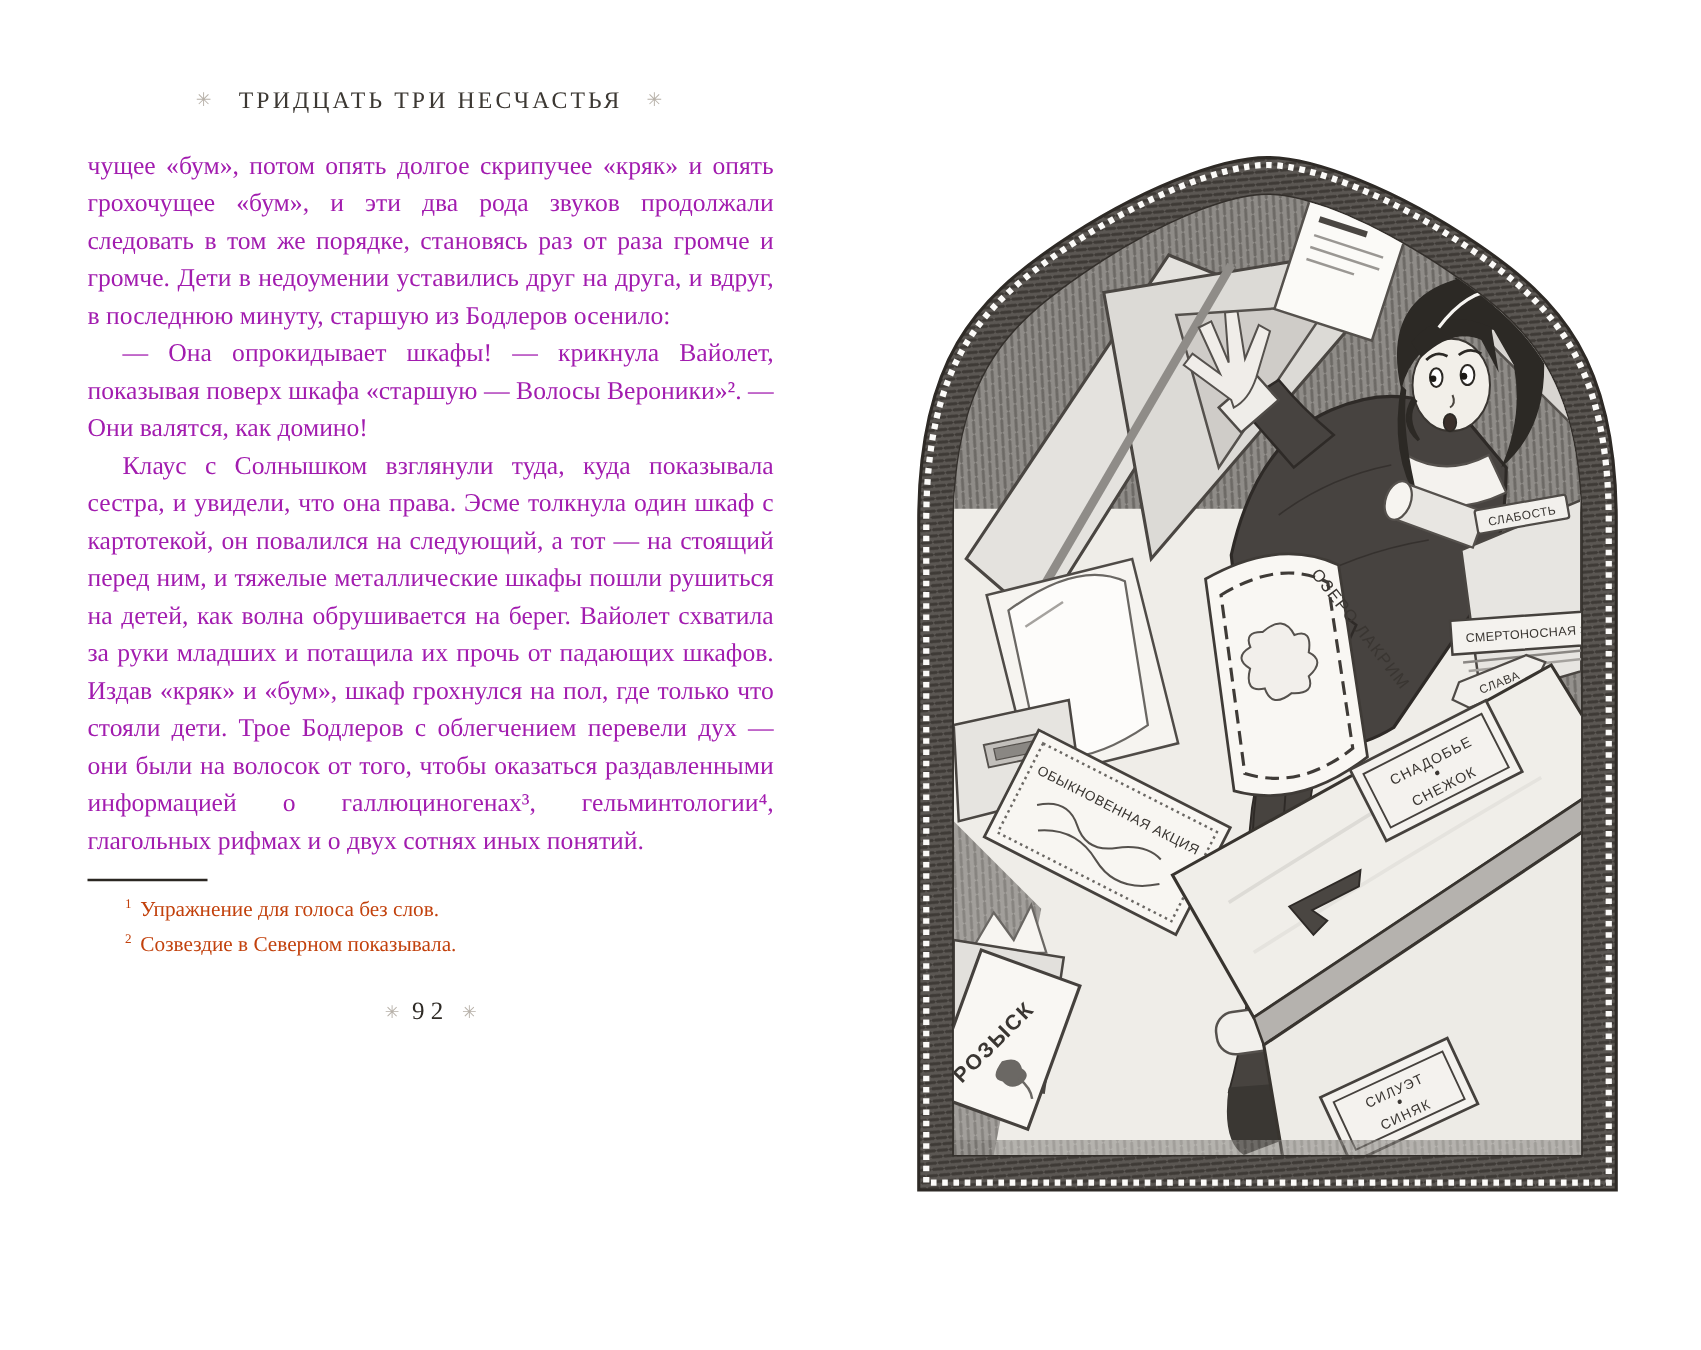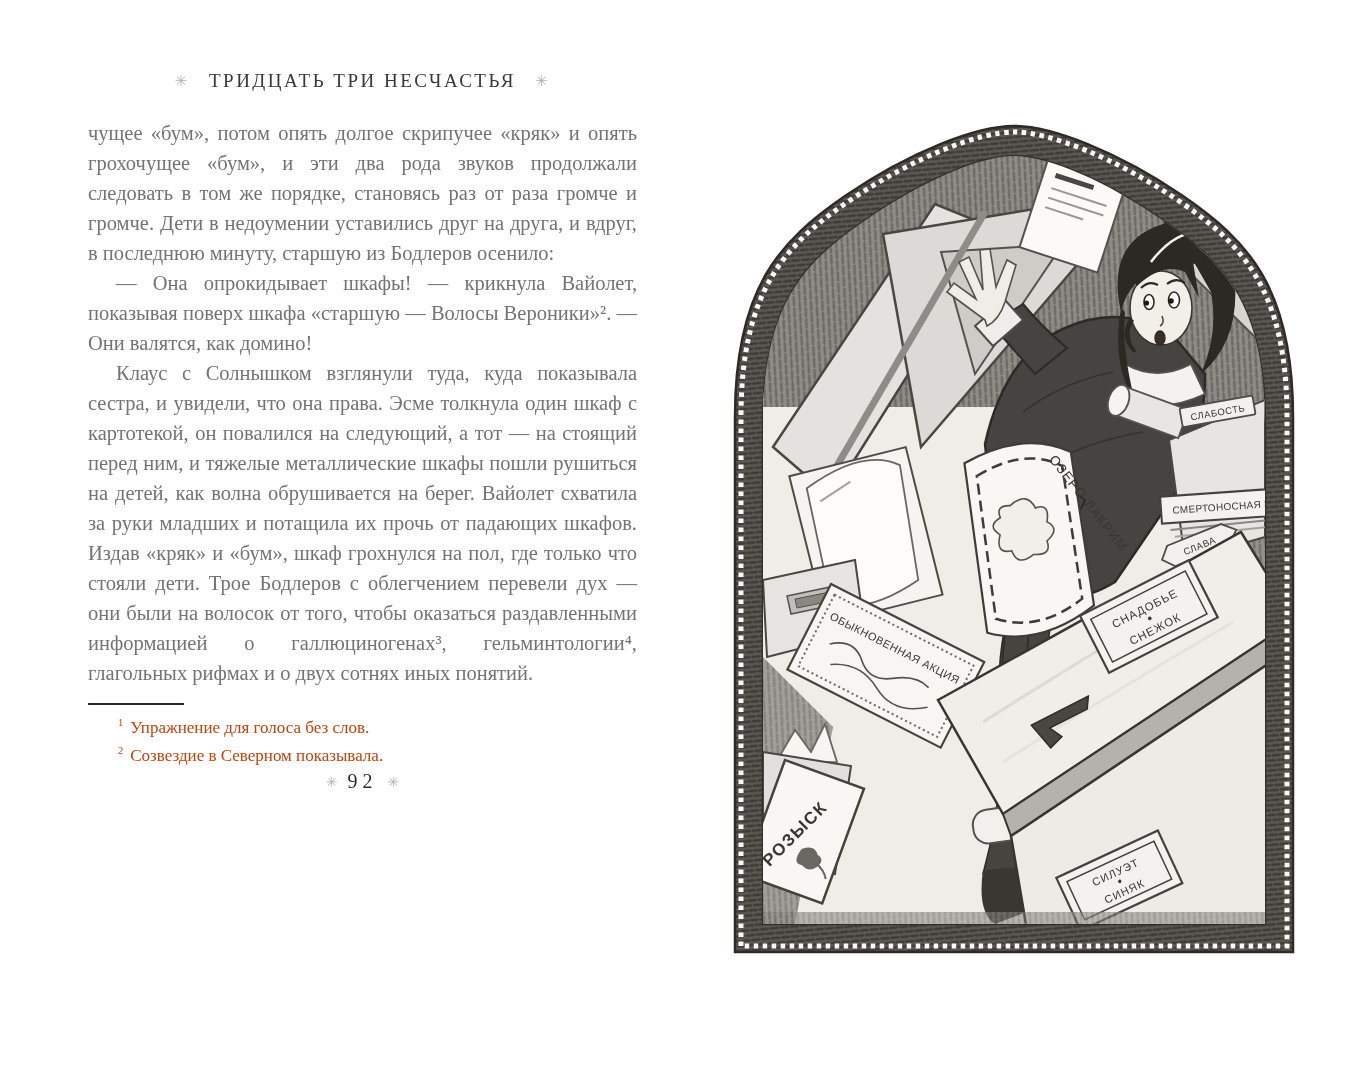--- a/index.html
+++ b/index.html
@@ -1,35 +1,35 @@
 <!DOCTYPE html>
 <html><head>
 <meta charset="utf-8">
 <style>
   html,body{margin:0;padding:0;background:#ffffff;}
   .spread{position:relative;width:1361px;height:1080px;background:#ffffff;overflow:hidden;
           font-family:"Liberation Serif","DejaVu Serif",serif;}
   
-  .page-left{position:absolute;left:88px;top:0;width:549px;height:838px;}
+  .page-left{position:absolute;left:70px;top:0;width:549px;height:838px;}
   .running-head{margin-top:70px;text-align:center;font-size:19px;letter-spacing:2.5px;
                 color:#3c3833;white-space:nowrap;}
   .running-head .title{display:inline;font-weight:normal;font-size:19px;margin:0;}
   .orn{color:#b7b1a9;font-size:15px;vertical-align:1px;}
   .running-head .orn{margin:0 12px;}
   .body-text{margin-top:26px;font-size:20.5px;line-height:30px;text-align:justify;
-             color:#737373;}
+             color:#a21caf;}
   .body-text p{margin:0;text-indent:28px;}
   .body-text p.no-indent{text-indent:0;}
   sup{font-size:0.62em;line-height:0;}
   
   .fn-rule{width:96px;border-top:2px solid #2b2722;margin:15px 0 9px 0;}
   .footnotes{font-size:17px;line-height:28px;color:#c2410c;}
   .fn{padding-left:30px;}
   .fn sup{margin-right:7px;}
-  .folio{text-align:center;font-size:20px;color:#2f2b26;}
+  .folio{margin-top:28px;text-align:center;font-size:20px;color:#2f2b26;}
   .folio .num{letter-spacing:5px;margin:0 10px;}
   .folio .orn{font-size:14px;}
   
   .page-right{position:absolute;left:733px;top:112px;width:562px;height:845px;}
   .illu-svg{display:block;width:562px;height:845px;}
   .lbl{font-family:"Liberation Sans","DejaVu Sans",sans-serif;fill:#3a3632;}
 </style>
 </head>
 <body>
 

